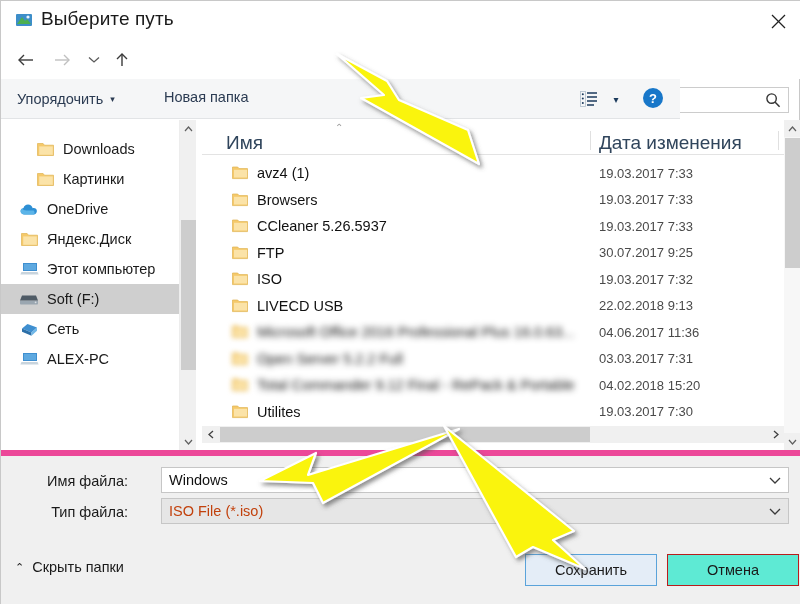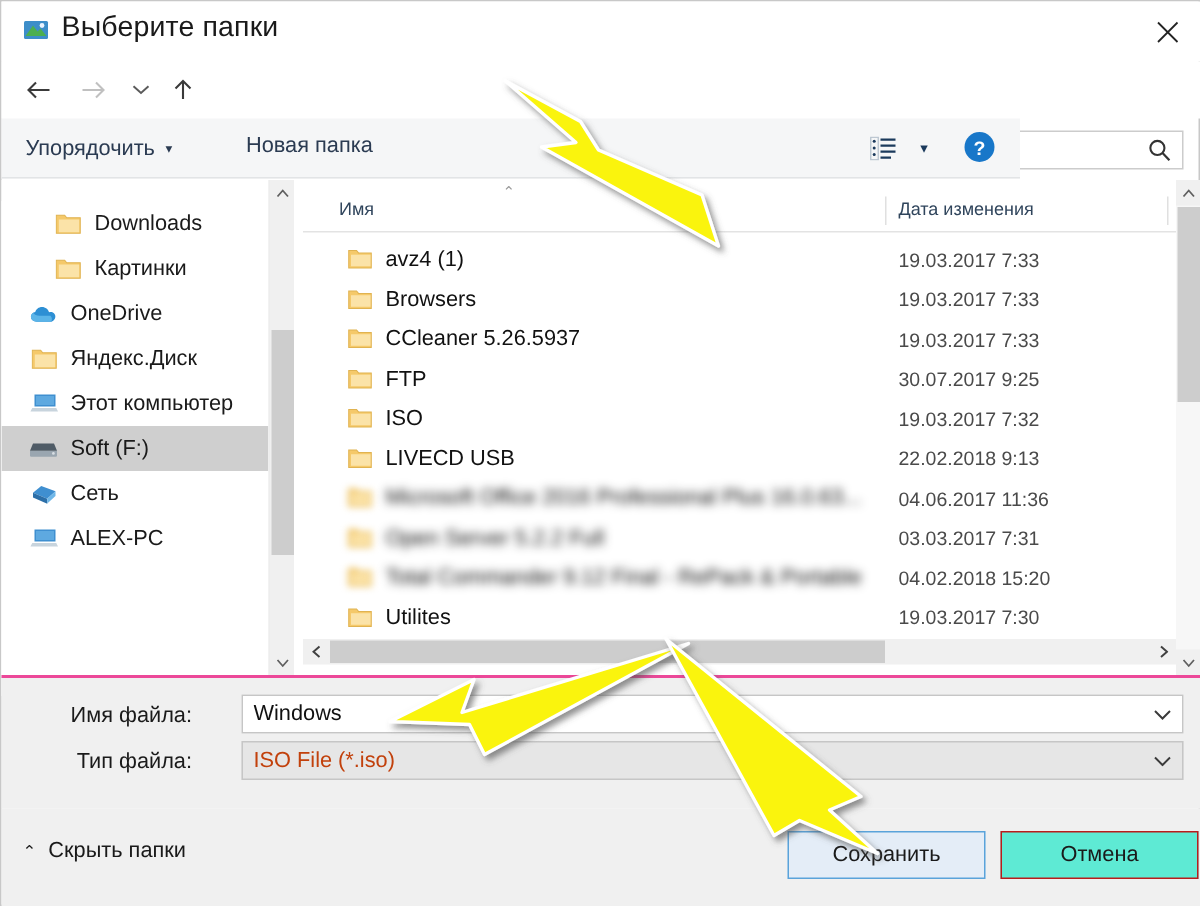--- a/index.html
+++ b/index.html
@@ -166,21 +166,21 @@
   }
   #col-headers {
     position: absolute; left: 0; top: 8px; width: 582px; height: 27px;
     border-bottom: 1px solid #e3e3e3;
   }
   #sort-indicator {
     position: absolute; left: 133px; top: -6px;
     font-size: 10px; color: #9a9a9a;
   }
   .col-h {
-    position: absolute; top: 4px; font-size: 12px; color: #30455c;
+    position: absolute; top: 4px; font-size: 19px; color: #30455c;
   }
   #col-name { left: 24px; }
   #col-date { left: 397px; }
   #col-divider-1 {
     position: absolute; left: 388px; top: 3px; width: 1px; height: 19px;
     background: #e0e0e0;
   }
   #col-divider-2 {
     position: absolute; left: 576px; top: 3px; width: 1px; height: 19px;
     background: #e0e0e0;
@@ -228,21 +228,21 @@
   .hsb-arrow.left { left: 0; }
   .hsb-arrow.right { right: 0; }
   #h-thumb {
     position: absolute; left: 18px; top: 1px; width: 370px; height: 15px;
     background: #cdcdcd;
   }
 
   
   #formzone {
     position: absolute; left: 0; top: 449px; width: 800px; height: 89px;
-    background: #f0f0f0; border-top: 2px solid #ec4899;
+    background: #f0f0f0; border-top: 6px solid #ec4899;
   }
   .flabel {
     position: absolute; font-size: 14.5px; color: #1a1a1a; text-align: right;
     width: 110px;
   }
   #label-filename { left: 17px; top: 17px; }
   #label-filetype { left: 17px; top: 48px; }
 
   #filename-field {
     position: absolute; left: 160px; top: 11px; width: 628px; height: 26px;
@@ -301,21 +301,21 @@
 <div id="dialog">
 
   <div id="titlebar">
     <span id="title-icon">
       <svg width="17" height="16" viewBox="0 0 17 16">
         <rect x="0" y="2" width="16" height="12" rx="1" fill="#3d8ec9"></rect>
         <path d="M1 12 L6 5 L9 9 L11 7 L15 12 Z" fill="#4caf50"></path>
         <circle cx="12" cy="5" r="1.6" fill="#eaf4ff"></circle>
       </svg>
     </span>
-    <span id="title-text">Выберите папки</span>
+    <span id="title-text">Выберите путь</span>
     <div id="close-btn">
       <svg width="15" height="15" viewBox="0 0 15 15">
         <line x1="1" y1="1" x2="14" y2="14" stroke="#222" stroke-width="1.2"></line>
         <line x1="14" y1="1" x2="1" y2="14" stroke="#222" stroke-width="1.2"></line>
       </svg>
     </div>
   </div>
 
   <div id="navbar">
     <div class="navbtn" id="nav-back">

